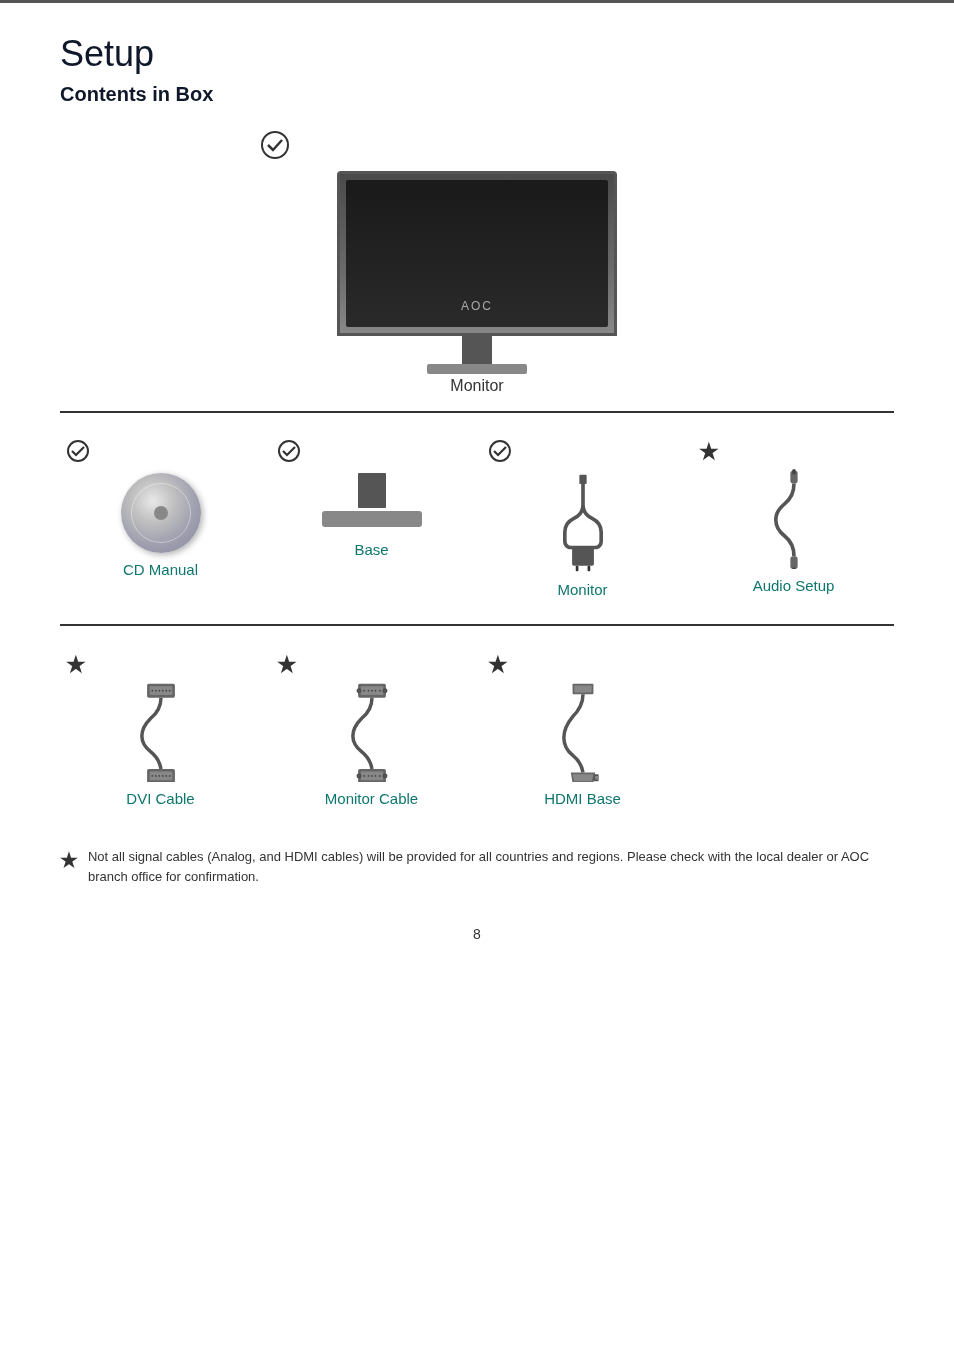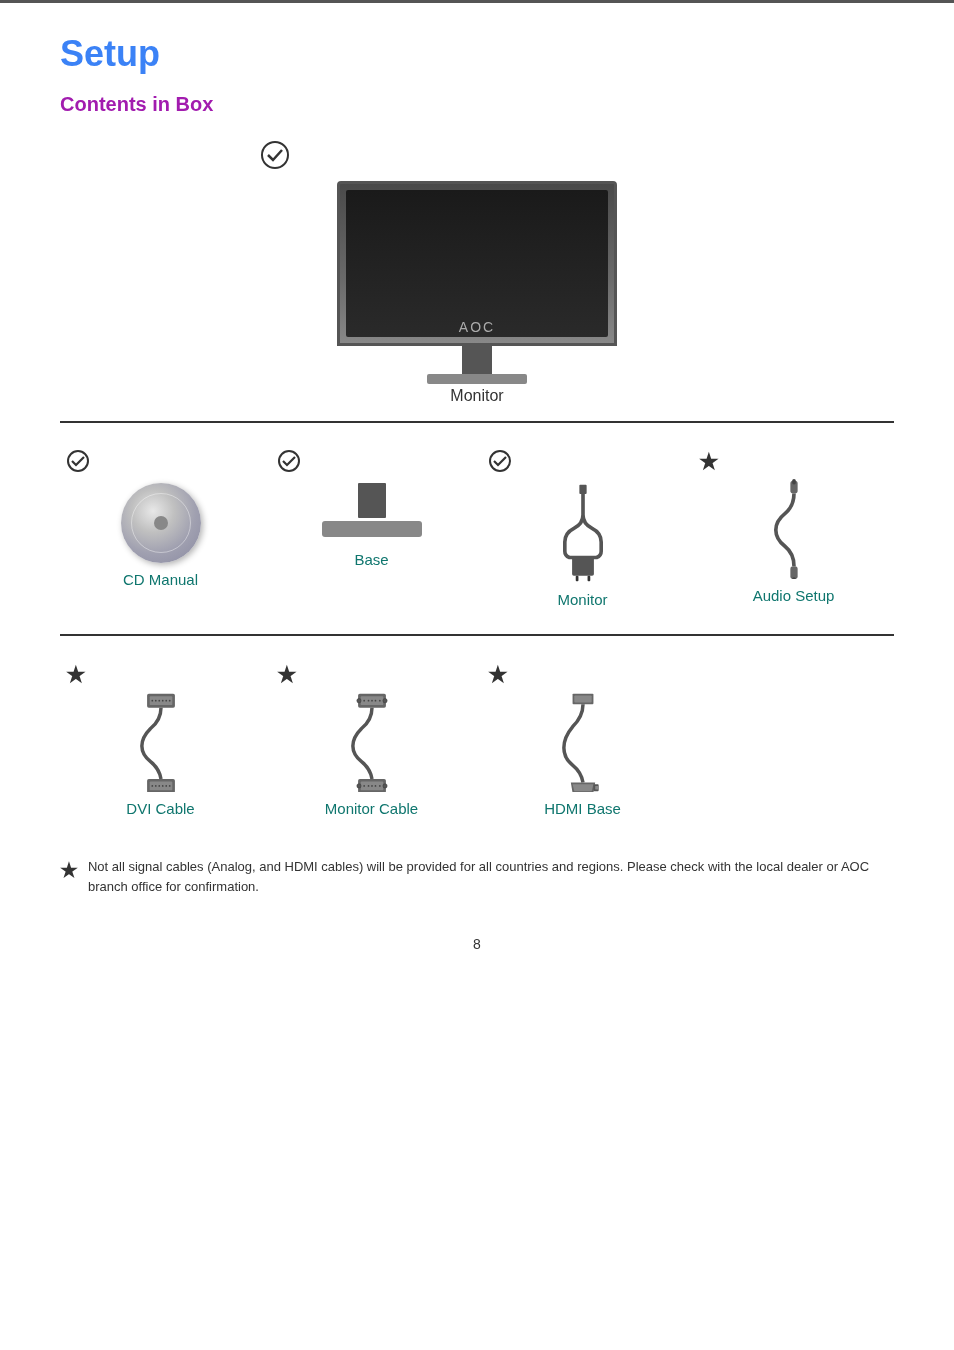--- a/index.html
+++ b/index.html
@@ -15,29 +15,29 @@
       width: 100%;
       height: 3px;
       background: #555;
       margin-bottom: 30px;
     }
     .page-content {
       padding: 0 60px 40px 60px;
     }
     .page-title {
       font-size: 36px;
-      font-weight: 700;
-      margin-bottom: 18px;
-      color: #3b82f6;
+      font-weight: 400;
+      margin-bottom: 8px;
+      color: #0f172a;
     }
     .section-title {
       font-size: 20px;
       font-weight: 700;
       margin-bottom: 24px;
-      color: #a21caf;
+      color: #0f172a;
     }
 
     
     .monitor-section {
       display: flex;
       flex-direction: column;
       align-items: center;
       margin-bottom: 10px;
       position: relative;
     }
@@ -63,24 +63,24 @@
       position: relative;
     }
     .monitor-screen-inner {
       position: absolute;
       top: 6px; left: 6px; right: 6px; bottom: 6px;
       background: linear-gradient(180deg, #1a1a1a 0%, #2a2a2a 100%);
       border-radius: 2px;
     }
     .monitor-brand {
       position: absolute;
-      bottom: 8px;
+      bottom: 20px;
       left: 50%;
       transform: translateX(-50%);
-      font-size: 14px;
+      font-size: 12px;
       color: #aaa;
       letter-spacing: 2px;
     }
     .monitor-neck {
       width: 30px;
       height: 28px;
       background: #555;
       margin: 0 auto;
     }
     .monitor-base-stand {

